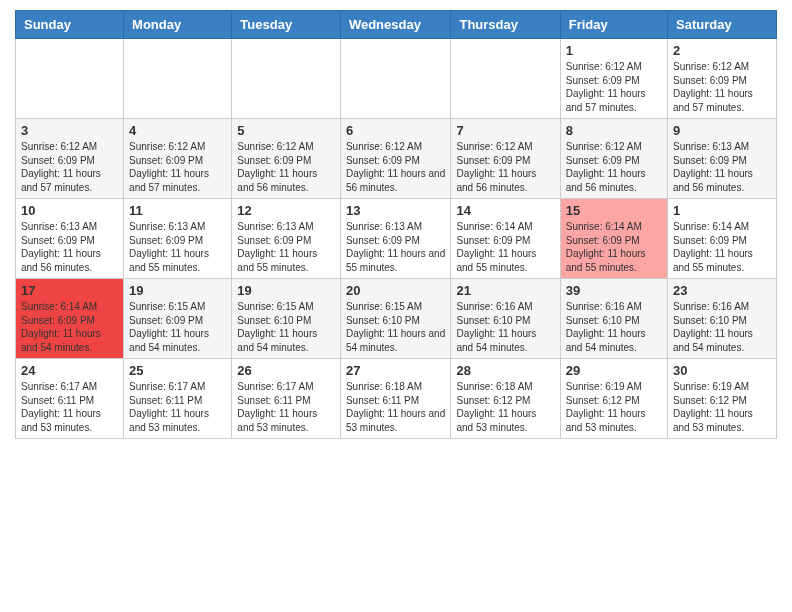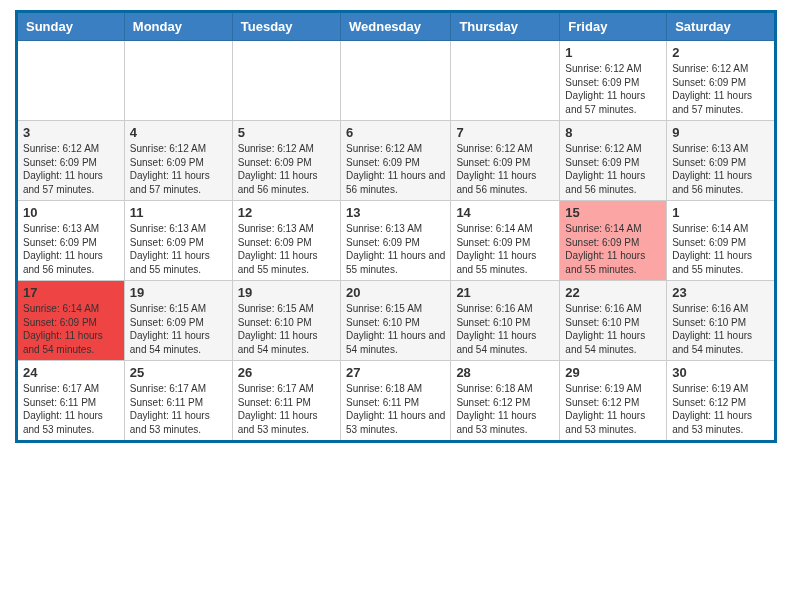--- a/index.html
+++ b/index.html
@@ -35,21 +35,21 @@
       color: #333;
       line-height: 1.1;
     }
     .location {
       font-size: 15px;
       color: #555;
     }
     .calendar {
       width: 100%;
       border-collapse: collapse;
-      border: 3px solid #0369a1;
+      border: 1px solid #0369a1;
     }
     .calendar th {
       background-color: #3a7fc1;
       color: #fff;
       font-size: 13px;
       font-weight: bold;
       padding: 6px 8px;
       text-align: left;
       border: 1px solid #2e6da4;
     }
@@ -234,21 +234,21 @@
 Sunset: 6:10 PM
 Daylight: 11 hours and 54 minutes.</div>
           </td>
           <td style="background: rgb(245, 245, 245);">
             <span class="day-num">21</span>
             <div class="day-info" style="white-space: pre-line;">Sunrise: 6:16 AM
 Sunset: 6:10 PM
 Daylight: 11 hours and 54 minutes.</div>
           </td>
           <td style="background: rgb(245, 245, 245);">
-            <span class="day-num">22</span>
+            <span class="day-num">39</span>
             <div class="day-info" style="white-space: pre-line;">Sunrise: 6:16 AM
 Sunset: 6:10 PM
 Daylight: 11 hours and 54 minutes.</div>
           </td>
           <td style="background: rgb(245, 245, 245);">
             <span class="day-num">23</span>
             <div class="day-info" style="white-space: pre-line;">Sunrise: 6:16 AM
 Sunset: 6:10 PM
 Daylight: 11 hours and 54 minutes.</div>
           </td>

